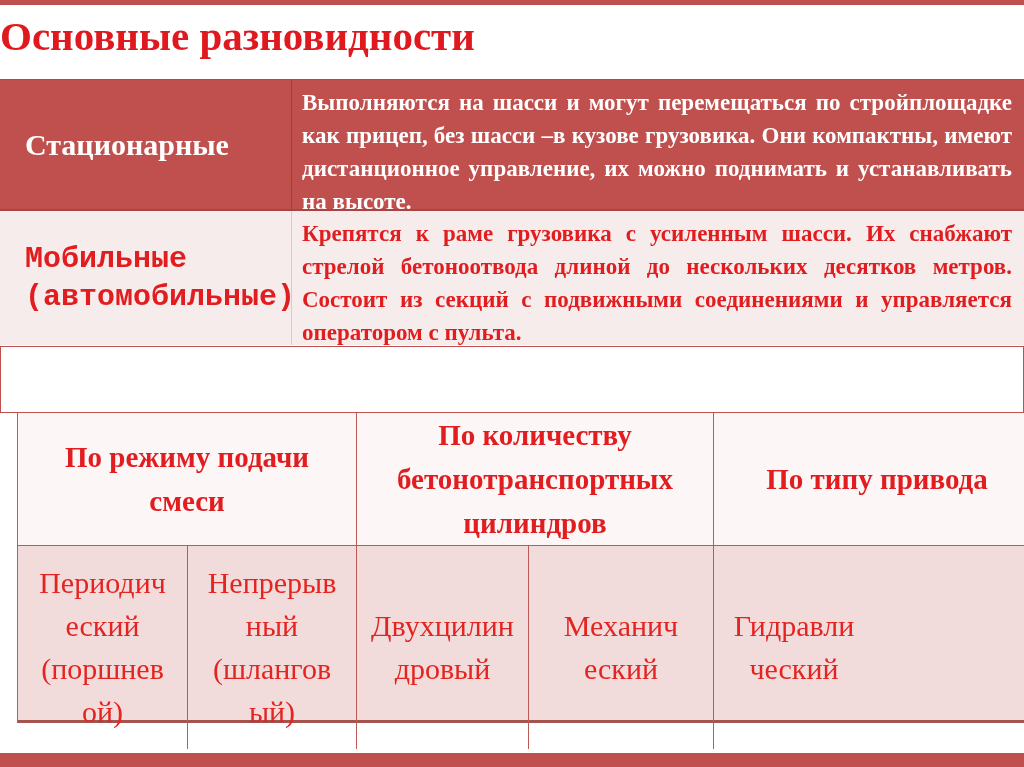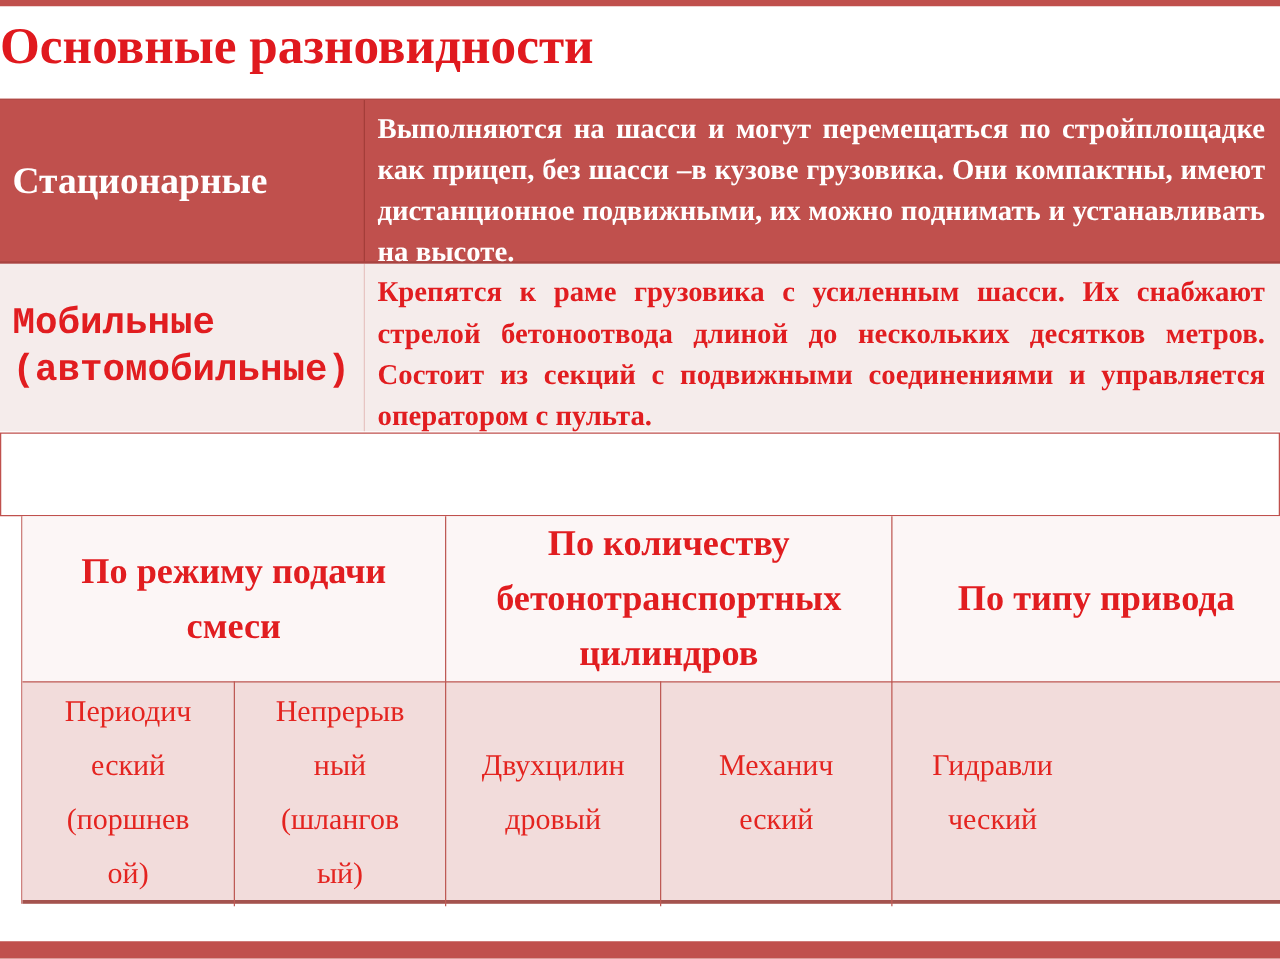--- a/index.html
+++ b/index.html
@@ -52,21 +52,21 @@
   }
   .class-row.mobile {
     height: 134px;
     background: #F5ECEB;
     color: #E11D20;
   }
   .class-label {
     width: 292px;
     display: flex;
     align-items: center;
-    padding-left: 10px;
+    padding-left: 25px;
     font-size: 30px;
     font-weight: bold;
     line-height: 38px;
     white-space: pre-line;
   }
   .class-row.stationary .class-label { border-right: 1px solid rgba(140,45,42,0.55); }
   .class-row.mobile .class-label { border-right: 1px solid rgba(192,80,77,0.25); font-family: Liberation Mono, monospace; }
   .class-desc {
     flex: 1;
     font-size: 23px;
@@ -121,42 +121,42 @@
     grid-template-columns: 170px 169px 172px 185px 160px 166px;
     height: 178px;
     background: #F2DCDB;
     border-bottom: 3px solid #A4534E;
   }
   .criteria-cells .cell {
     display: flex;
     align-items: center;
     justify-content: center;
     text-align: center;
-    font-size: 24px;
+    font-size: 30px;
     line-height: 43px;
     color: #E42420;
     border-right: 1px solid #BE5A55;
     white-space: pre-line;
-    padding: 4px 2px;
+    padding: 16px 2px;
   }
   .criteria-cells .cell:last-child { border-right: none; }
 </style>
 </head>
 <body>
 
 <div class="slide">
 
   <div class="accent-strip top"></div>
 
   <h1 class="slide-title">Основные разновидности</h1>
 
   <div class="class-table">
     <div class="class-row stationary">
       <div class="class-label">Стационарные</div>
-      <div class="class-desc">Выполняются на шасси и могут перемещаться по стройплощадке как прицеп, без шасси –в кузове грузовика. Они компактны, имеют дистанционное подвижными, их можно поднимать и устанавливать на высоте.</div>
+      <div class="class-desc">Выполняются на шасси и могут перемещаться по стройплощадке как прицеп, без шасси –в кузове грузовика. Они компактны, имеют дистанционное управление, их можно поднимать и устанавливать на высоте.</div>
     </div>
     <div class="class-row mobile">
       <div class="class-label">Мобильные
 (автомобильные)</div>
       <div class="class-desc">Крепятся к раме грузовика с усиленным шасси. Их снабжают стрелой бетоноотвода длиной до нескольких десятков метров. Состоит из секций с подвижными соединениями и управляется оператором с пульта.</div>
     </div>
   </div>
 
   <div class="gap-row"></div>
 

